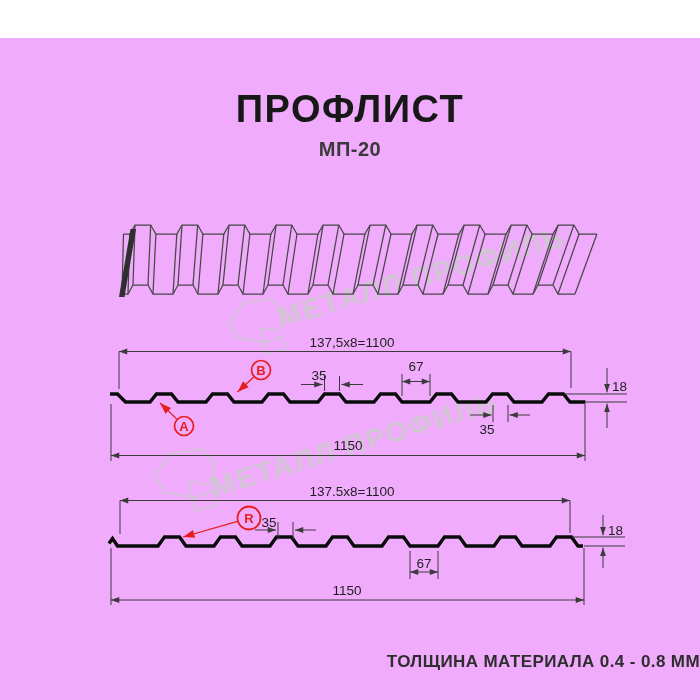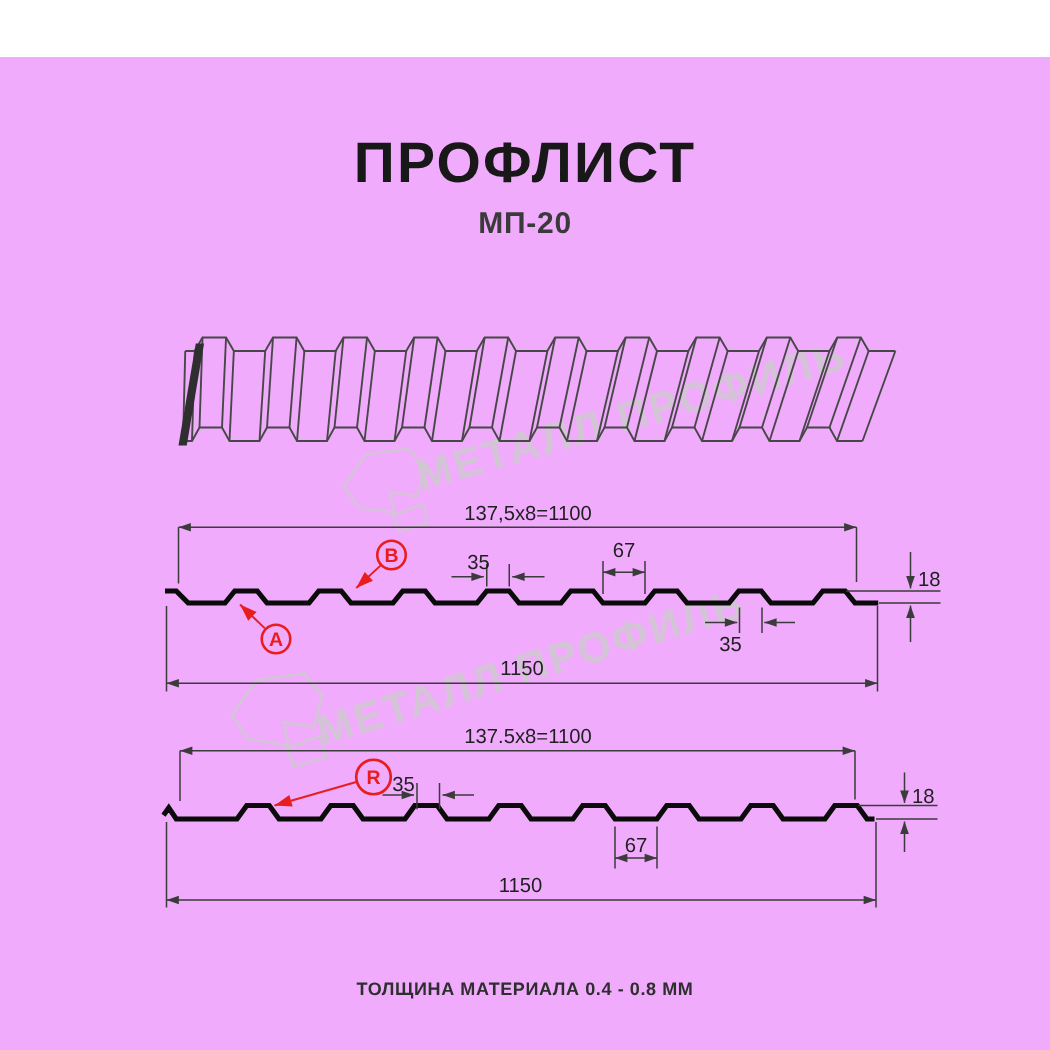--- a/index.html
+++ b/index.html
@@ -2,22 +2,22 @@
 <html><head>
 <meta charset="utf-8">
 <style>
   html,body{margin:0;padding:0;background:#fff;}
   .page{position:relative;width:700px;height:700px;background:#f0abfc;overflow:hidden;
         font-family:"Liberation Sans",sans-serif;margin-top:38px;}
   .title{position:absolute;top:50px;left:0;width:700px;text-align:center;
          font-size:38px;font-weight:700;letter-spacing:1.5px;color:#181818;}
   .subtitle{position:absolute;top:100px;left:0;width:700px;text-align:center;
             font-size:20px;font-weight:700;letter-spacing:.5px;color:#3a3a3a;}
-  .caption{position:absolute;top:614px;left:0;width:700px;text-align:center;
-           font-size:12px;font-weight:700;letter-spacing:.4px;color:#2e2e2e;}
+  .caption{position:absolute;top:614px;left:0;width:700px;text-align:right;
+           font-size:17px;font-weight:700;letter-spacing:.4px;color:#2e2e2e;}
   svg{position:absolute;top:0;left:0;}
   .dim-line{stroke:#3b3b3b;stroke-width:1;fill:none;}
   .dim-text{font-size:13.5px;fill:#1f1f1f;}
   .profile{stroke:#0b0b0b;stroke-width:3.4;fill:none;stroke-linejoin:miter;}
   .sheet{stroke:#474747;stroke-width:1.25;fill:none;}
   .red-stroke{stroke:#e81e1e;fill:none;}
   .red-text{fill:#e81e1e;font-size:13px;font-weight:700;}
   .wm-text{font-size:28px;font-weight:700;letter-spacing:2px;fill:#cccccc;opacity:.8;}
   .wm-logo{stroke:#cccccc;stroke-width:1.6;fill:none;opacity:.8;}
 </style>

